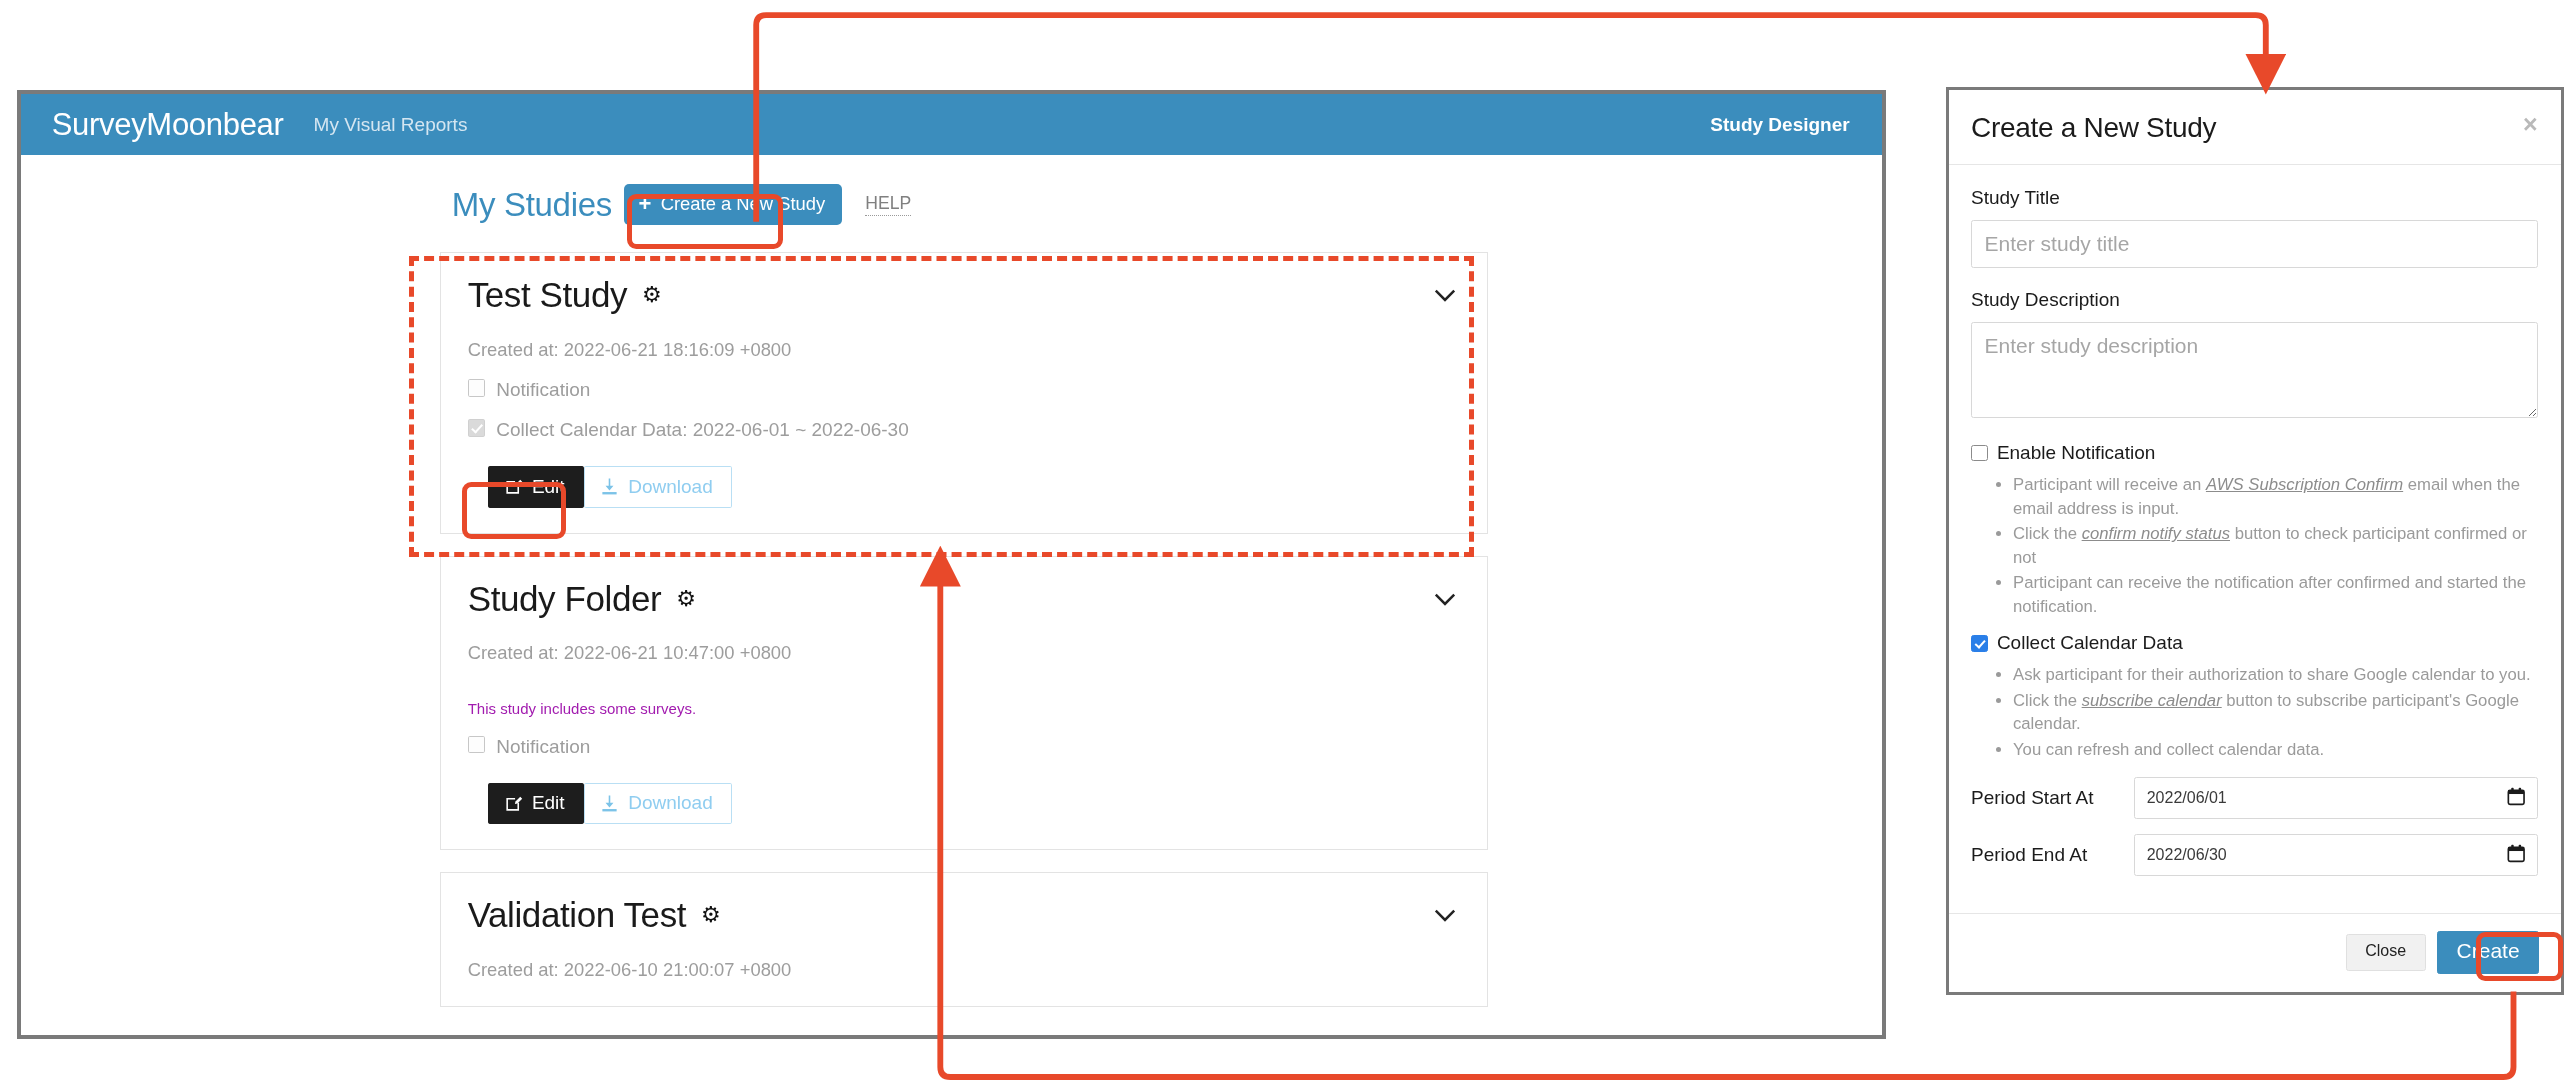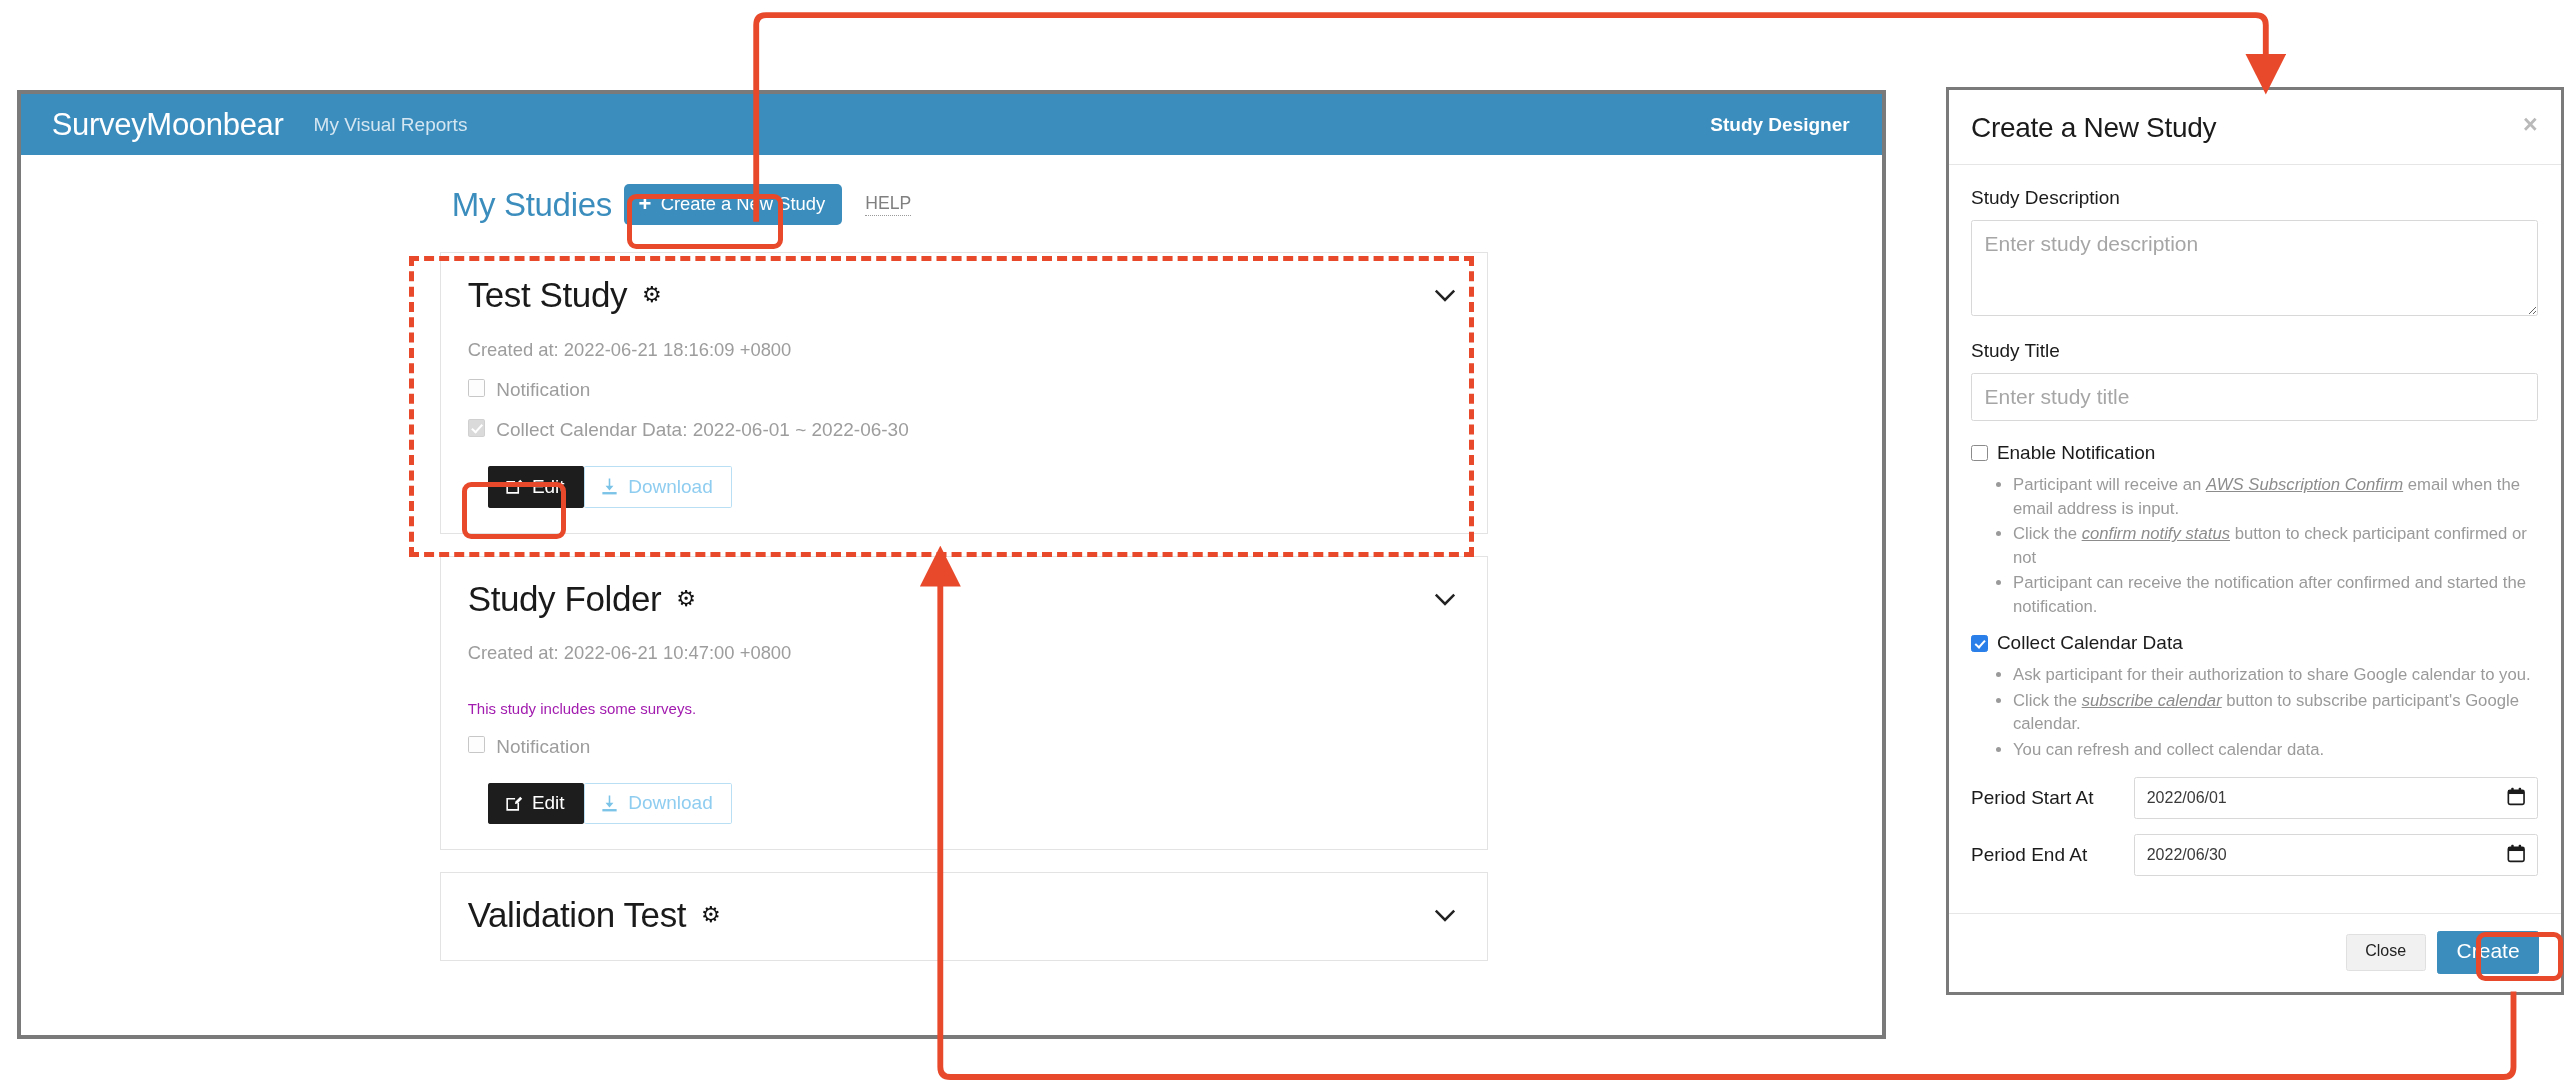--- a/index.html
+++ b/index.html
@@ -535,42 +535,43 @@
         <div class="card">
           <div class="card-head">
             <span class="card-title">Validation Test</span>
             <span class="gear">⚙</span>
             <span class="chevron">
               <svg width="22" height="13.4" viewBox="0 0 26 16">
                 <polyline points="2,2 13,13 24,2" fill="none" stroke="#222" stroke-width="3"></polyline>
               </svg>
             </span>
           </div>
+          <div class="created-at">Created at: 2022-06-10 21:00:07 +0800</div>
         </div>
 
       </div>
     </div>
   </div>
 
   <div class="modal">
     <div class="modal-header">
       <div class="modal-title">Create a New Study</div>
       <div class="modal-close">×</div>
     </div>
 
     <div class="modal-body">
 
       <div class="field-block">
+        <div class="field-label">Study Title</div>
+        <input class="text-input" type="text" placeholder="Enter study title" style="">
+      </div>
+
+      <div class="field-block">
         <div class="field-label">Study Description</div>
         <textarea class="textarea" placeholder="Enter study description" style=""></textarea>
-      </div>
-
-      <div class="field-block">
-        <div class="field-label">Study Title</div>
-        <input class="text-input" type="text" placeholder="Enter study title" style="">
       </div>
 
       <div class="opt-row">
         <span class="cb-box"></span>
         <span class="opt-label">Enable Notification</span>
       </div>
       <ul class="hints">
         <li>
           <span>Participant will receive an </span><em>AWS Subscription Confirm</em><span> email when the email address is input.</span>
         </li>

